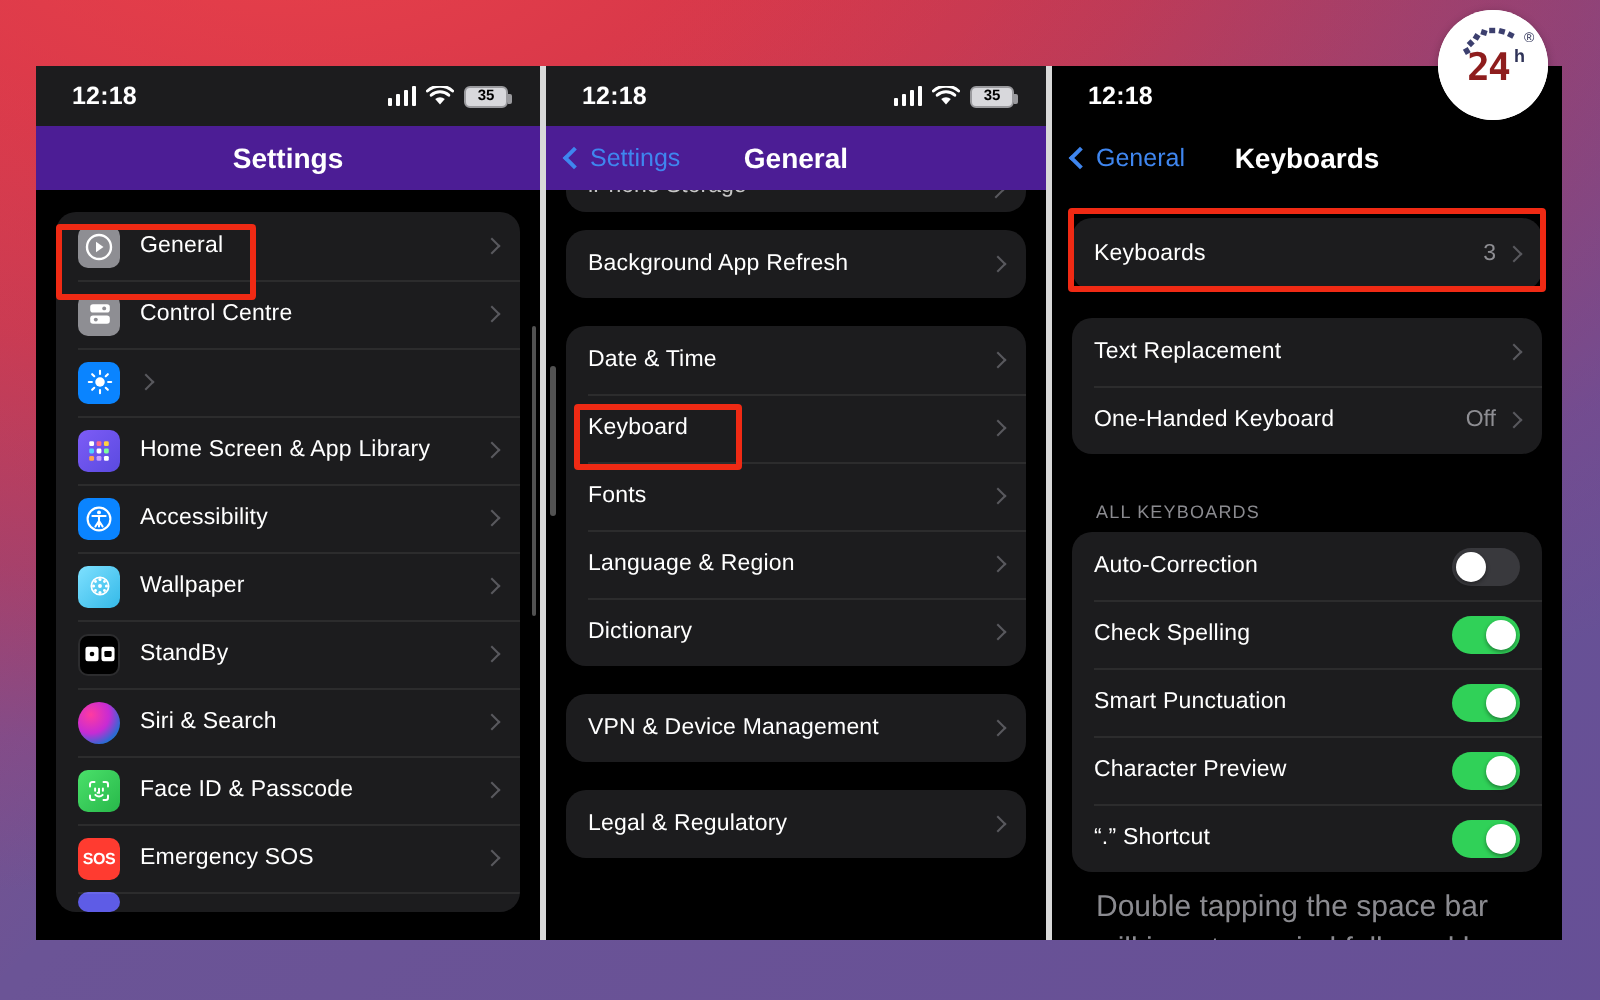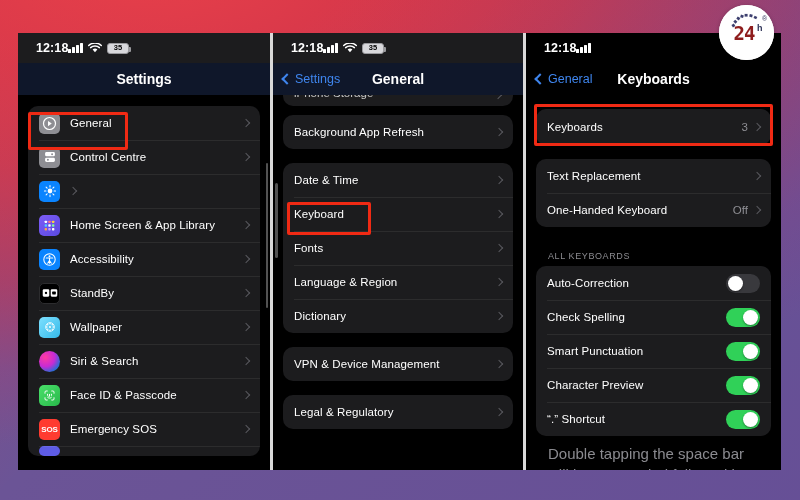--- a/index.html
+++ b/index.html
@@ -38,21 +38,21 @@
     flex: 0 0 auto;
   }
   .p1 { width: 252px; }
   .divider { width: 3px; background: #d9d9d9; height: 100%; flex: 0 0 auto; }
   .p2 { width: 250px; }
   .p3 { width: 255px; }
 
   
   .statusbar {
     height: 30px;
-    display: flex; align-items: center; 
+    display: flex; align-items: center; justify-content: space-between;
     padding: 0 16px 0 18px;
     background: #1c1c1e;
     color: #fff;
   }
   .p1 .statusbar, .p2 .statusbar { background: #1c1c1e; }
   .p3 .statusbar { background: #000; }
   .clock { font-size: 12.5px; font-weight: 700; letter-spacing: .1px; }
   .st-icons { display: flex; align-items: center; gap: 5px; }
   .bars { display: flex; align-items: flex-end; gap: 1.5px; height: 10px; }
   .bars i { display: block; width: 2.5px; background: #fff; border-radius: .5px; }
@@ -71,21 +71,21 @@
     content:""; position:absolute; right:-3px; top:3px; width:2px; height:5px;
     background:#9a9a9e; border-radius:0 1px 1px 0;
   }
   .battery span { font-size: 7.5px; font-weight: 700; color: #000; line-height: 1; }
 
   
   .navbar {
     height: 32px;
     display: flex; align-items: center; justify-content: center;
     position: relative;
-    background: #0f172a;
+    background: #4c1d95;
     color: #fff;
   }
   .p3 .navbar { background: #000; }
   .nav-title { font-size: 14px; font-weight: 700; }
   .nav-back {
     position: absolute; left: 10px; top: 50%; transform: translateY(-50%);
     display: flex; align-items: center; gap: 3px;
     color: #3f86ef; font-size: 12.5px;
   }
   .chev-l { width: 8px; height: 8px; border-left: 2px solid #3f86ef; border-bottom: 2px solid #3f86ef;
@@ -285,33 +285,20 @@
 
           <div class="row">
             <span class="ico" style="background:#0a84ff">
               <svg width="15" height="15" viewBox="0 0 20 20">
                   <circle cx="10" cy="10" r="7.6" fill="none" stroke="#fff" stroke-width="1.4"></circle>
                   <circle cx="10" cy="5.6" r="1.3" fill="#fff"></circle>
                   <path d="M5.6 8h8.8M10 8v7M10 11.3l-2.4 3.7M10 11.3l2.4 3.7" stroke="#fff" stroke-width="1.4" stroke-linecap="round" fill="none"></path>
                 </svg>
             </span>
             <span class="label">Accessibility</span>
-            <span class="chev-r"></span>
-          </div>
-
-          <div class="row">
-            <span class="ico" style="background:#000;border:1px solid #2c2c2e">
-              <svg width="16" height="12" viewBox="0 0 22 14">
-                  <rect x="1" y="2" width="9" height="10" rx="1.6" fill="#fff"></rect>
-                  <rect x="12" y="2" width="9" height="10" rx="1.6" fill="#fff"></rect>
-                  <circle cx="5.5" cy="7" r="1.6" fill="#000"></circle>
-                  <rect x="14" y="5" width="5" height="4" rx=".8" fill="#000"></rect>
-                </svg>
-            </span>
-            <span class="label">StandBy</span>
             <span class="chev-r"></span>
           </div>
 
           <div class="row">
             <span class="ico" style="background:linear-gradient(135deg,#7ee0ff,#34b9e8)">
               <svg width="14" height="14" viewBox="0 0 20 20">
                   <circle cx="10" cy="10" r="6.2" fill="none" stroke="#fff" stroke-width="1.2"></circle>
                   <g fill="#fff">
                     <circle cx="10" cy="5.4" r="1.1"></circle>
                     <circle cx="10" cy="14.6" r="1.1"></circle>
@@ -319,20 +306,33 @@
                     <circle cx="14.6" cy="10" r="1.1"></circle>
                     <circle cx="10" cy="10" r="1.4"></circle>
                     <circle cx="6.8" cy="6.8" r="1"></circle>
                     <circle cx="13.2" cy="13.2" r="1"></circle>
                     <circle cx="13.2" cy="6.8" r="1"></circle>
                     <circle cx="6.8" cy="13.2" r="1"></circle>
                   </g>
                 </svg>
             </span>
             <span class="label">Wallpaper</span>
+            <span class="chev-r"></span>
+          </div>
+
+          <div class="row">
+            <span class="ico" style="background:#000;border:1px solid #2c2c2e">
+              <svg width="16" height="12" viewBox="0 0 22 14">
+                  <rect x="1" y="2" width="9" height="10" rx="1.6" fill="#fff"></rect>
+                  <rect x="12" y="2" width="9" height="10" rx="1.6" fill="#fff"></rect>
+                  <circle cx="5.5" cy="7" r="1.6" fill="#000"></circle>
+                  <rect x="14" y="5" width="5" height="4" rx=".8" fill="#000"></rect>
+                </svg>
+            </span>
+            <span class="label">StandBy</span>
             <span class="chev-r"></span>
           </div>
 
           <div class="row">
             <span class="ico" style="background:radial-gradient(circle at 30% 30%,#ff3ba0,#c72bd4 45%,#2b6bd4 75%,#19a0e8 100%);border-radius:50%"></span>
             <span class="label">Siri &amp; Search</span>
             <span class="chev-r"></span>
           </div>
 
           <div class="row">

